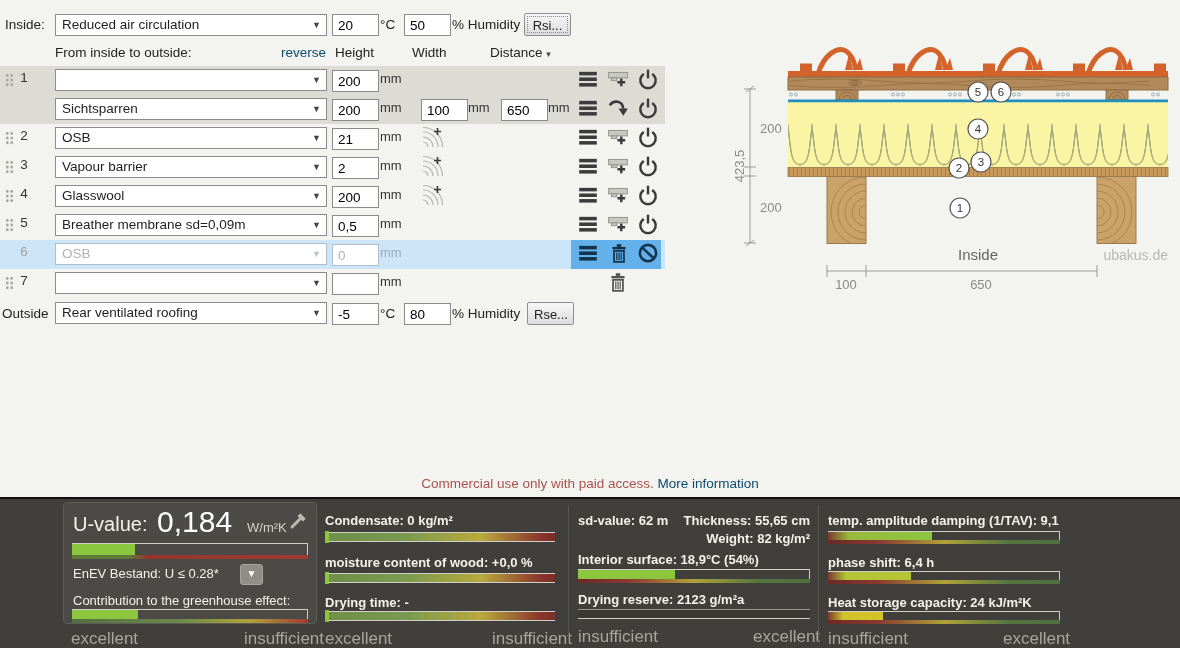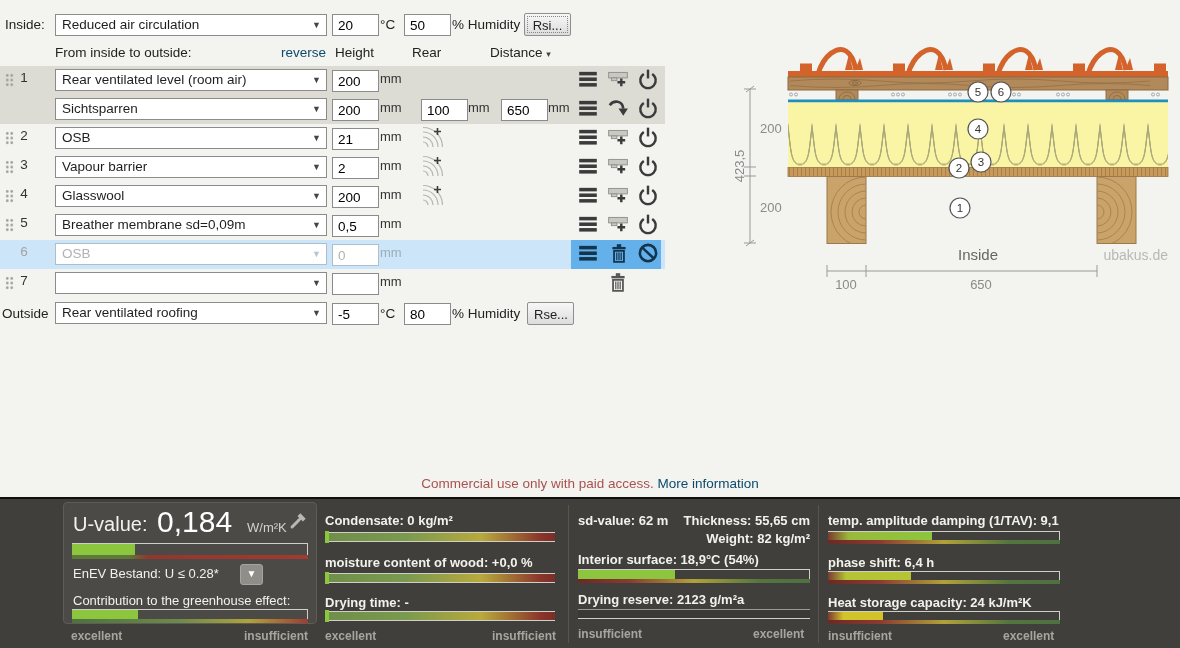--- a/index.html
+++ b/index.html
@@ -34,21 +34,21 @@
   .r6box{position:absolute;left:571px;top:0px;width:90px;height:29px;background:#64b0ea;}
   .icon-btn{position:absolute;width:22px;height:22px;top:2px;cursor:pointer;color:#3b3b3b;}
   .icon-btn svg{width:22px;height:22px;display:block;}
   .navyic{color:#12344d;}
   .grayic{color:#555;}
   .unit{position:absolute;top:5px;font-size:13px;color:#333;}
   .unit.dis{color:#9badbb;}
   
   #panel{position:absolute;left:0;top:497px;width:1180px;height:151px;background:#403f3b;border-top:2px solid #101010;box-sizing:border-box;}
   .ptxt{position:absolute;color:#f2f2ec;font-size:13px;font-weight:bold;white-space:nowrap;}
-  .pscale{position:absolute;color:#a6a69e;font-size:12px;white-space:nowrap;font-weight:bold;}
+  .pscale{position:absolute;color:#a6a69e;font-size:17px;white-space:nowrap;font-weight:normal;}
   #ubox{position:absolute;left:63px;top:3px;width:252px;height:120px;background:#4b4a46;
         border:1px solid #5d5c56;border-radius:4px;}
   .gfill{height:100%;}
   .gauge-a{position:absolute;}                    
   .gauge-a .bar{height:11px;border-top:1px solid #cfcfc7;border-right:1px solid #cfcfc7;}
   .gauge-a .strip{height:4px;}
   .strip-ur{background:linear-gradient(to right,#5d7a38 0%,#5d7a38 24%,#93362c 32%,#a23a30 100%);}
   .strip-gh{background:linear-gradient(to right,#4f7040 0%,#6d8a4a 45%,#b0a23a 75%,#a23a30 100%);}
   .strip-rg{background:linear-gradient(to right,#6a2a26 0%,#8a3a30 22%,#b0a23a 50%,#55753f 78%,#4f7040 100%);}
   .gauge-b{position:absolute;height:8px;border-top:1px solid #cfcfc7;border-bottom:1px solid #cfcfc7;
@@ -121,31 +121,30 @@
   </div>
   <input class="tinput" style="left: 332px; top: 14px;" value="20">
   <span class="abs lbl" style="left:380px;top:17px">°C</span>
   <input class="tinput" style="left: 404px; top: 14px;" value="50">
   <span class="abs lbl" style="left:452px;top:17px">% Humidity</span>
   <button class="btn" id="rsi-btn" style="left:524px;top:13px;width:47px">Rsi...</button>
 
   <span class="abs lbl" style="left:55px;top:45px">From inside to outside:</span>
   <span class="abs lbl green-link" style="left:281px;top:45px">reverse</span>
   <span class="abs lbl" style="left:335px;top:45px">Height</span>
-  <span class="abs lbl" style="left:412px;top:45px">Rear</span>
+  <span class="abs lbl" style="left:412px;top:45px">Width</span>
   <span class="abs lbl" style="left:490px;top:45px"><span>Distance</span> <span style="font-size:9px;color:#444">▾</span></span>
 
   <div class="band"></div>
   <div class="row6band"></div>
 
   <div class="row" style="top:66px">
     <span class="handle"></span>
     <span class="rownum">1</span>
     <div class="select" style="left:55px;top:3px">
-        <span class="sel-text">Rear ventilated level (room air)</span>
         <span class="caret">▼</span>
       </div>
     <input class="tinput" style="left: 332px; top: 4px;" value="200">
     <span class="unit" style="left:380px">mm</span>
     <span class="icon-btn" style="left:577px">
         <svg>
           <use href="#i-menu"></use>
         </svg>
       </span>
     <span class="icon-btn" style="left:607px">

